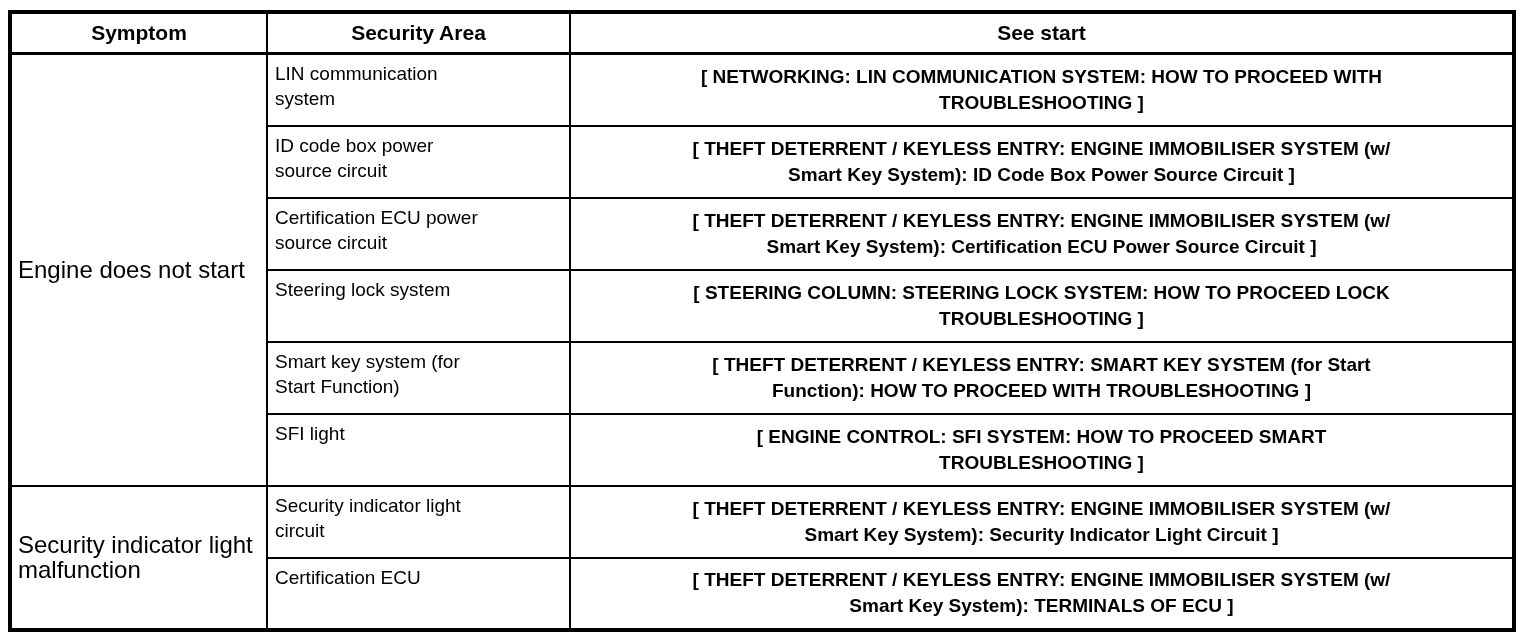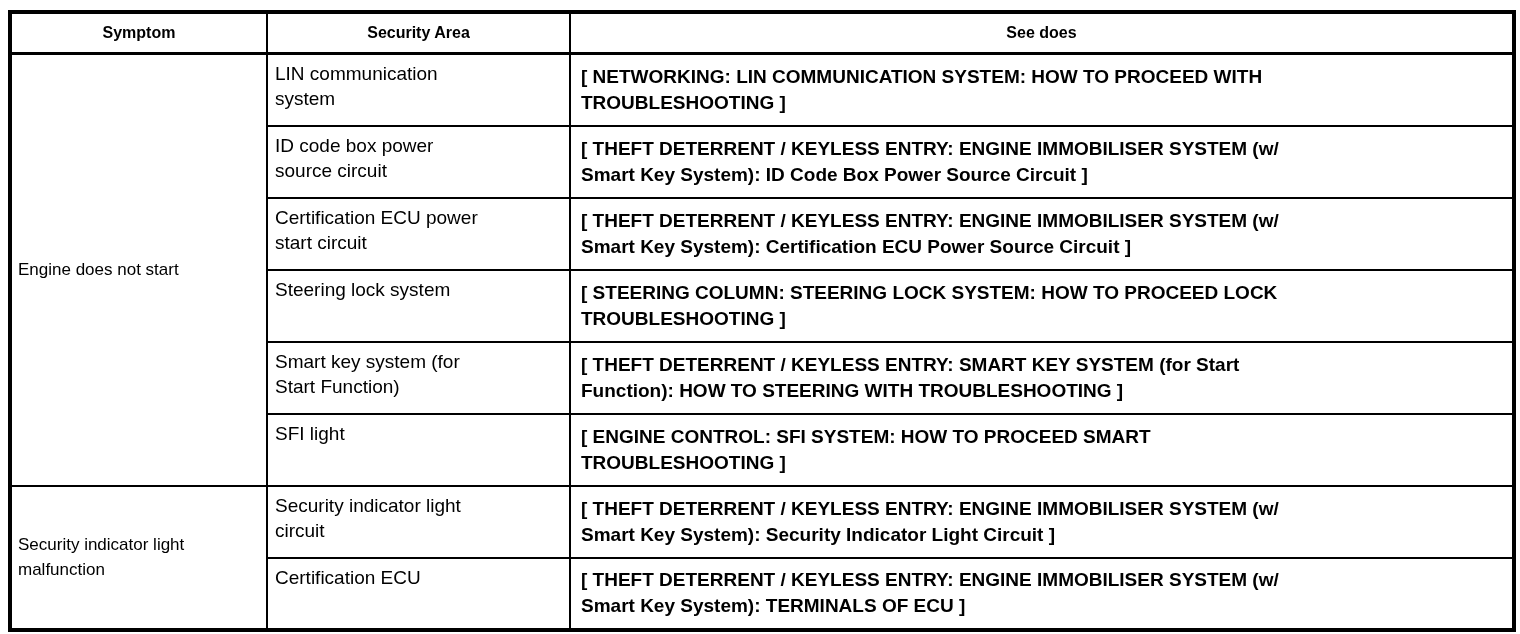--- a/index.html
+++ b/index.html
@@ -32,49 +32,50 @@
     border: 2px solid #000000;
     color: #000000;
     overflow: hidden;
   }
   
   table.trouble-table {
     border: 4px solid #000000;
   }
   table.trouble-table thead th {
     border-bottom: 3px solid #000000;
-    font-size: 16px;
+    font-size: 21px;
     font-weight: bold;
     text-align: center;
     vertical-align: middle;
     height: 34px;
     padding: 2px 4px;
   }
   td.symptom-cell {
-    font-size: 17px;
+    font-size: 24px;
     font-weight: normal;
     text-align: left;
     vertical-align: middle;
     padding: 2px 4px 2px 6px;
     line-height: 25px;
     white-space: pre-line;
   }
   td.area-cell {
     font-size: 19px;
     font-weight: normal;
     text-align: left;
     vertical-align: top;
     padding: 6px 4px 2px 7px;
     line-height: 25px;
     white-space: pre-line;
     margin-left: 30px;
   }
   td.page-cell {
     font-size: 19px;
     font-weight: bold;
+    text-align: center;
     vertical-align: middle;
     padding: 2px 10px;
     line-height: 26px;
     white-space: pre-line;
   }
   tr.body-row { height: 72px; }
 </style>
 </head>
 <body>
 
@@ -82,53 +83,53 @@
   <table class="trouble-table">
     <colgroup>
       <col class="c-symptom">
       <col class="c-area">
       <col class="c-page">
     </colgroup>
     <thead>
       <tr>
         <th>Symptom</th>
         <th>Security Area</th>
-        <th>See does</th>
+        <th>See start</th>
       </tr>
     </thead>
     <tbody>
         <tr class="body-row">
           <td class="symptom-cell" rowspan="6">Engine does not start</td>
           <td class="area-cell">LIN communication
 system</td>
           <td class="page-cell">[ NETWORKING: LIN COMMUNICATION SYSTEM: HOW TO PROCEED WITH
 TROUBLESHOOTING ]</td>
         </tr>
         <tr class="body-row">
           <td class="area-cell">ID code box power
 source circuit</td>
           <td class="page-cell">[ THEFT DETERRENT / KEYLESS ENTRY: ENGINE IMMOBILISER SYSTEM (w/
 Smart Key System): ID Code Box Power Source Circuit ]</td>
         </tr>
         <tr class="body-row">
           <td class="area-cell">Certification ECU power
-start circuit</td>
+source circuit</td>
           <td class="page-cell">[ THEFT DETERRENT / KEYLESS ENTRY: ENGINE IMMOBILISER SYSTEM (w/
 Smart Key System): Certification ECU Power Source Circuit ]</td>
         </tr>
         <tr class="body-row">
           <td class="area-cell">Steering lock system</td>
           <td class="page-cell">[ STEERING COLUMN: STEERING LOCK SYSTEM: HOW TO PROCEED LOCK
 TROUBLESHOOTING ]</td>
         </tr>
         <tr class="body-row">
           <td class="area-cell">Smart key system (for
 Start Function)</td>
           <td class="page-cell">[ THEFT DETERRENT / KEYLESS ENTRY: SMART KEY SYSTEM (for Start
-Function): HOW TO STEERING WITH TROUBLESHOOTING ]</td>
+Function): HOW TO PROCEED WITH TROUBLESHOOTING ]</td>
         </tr>
         <tr class="body-row">
           <td class="area-cell">SFI light</td>
           <td class="page-cell">[ ENGINE CONTROL: SFI SYSTEM: HOW TO PROCEED SMART
 TROUBLESHOOTING ]</td>
         </tr>
         <tr class="body-row">
           <td class="symptom-cell" rowspan="2">Security indicator light
 malfunction</td>
           <td class="area-cell">Security indicator light

